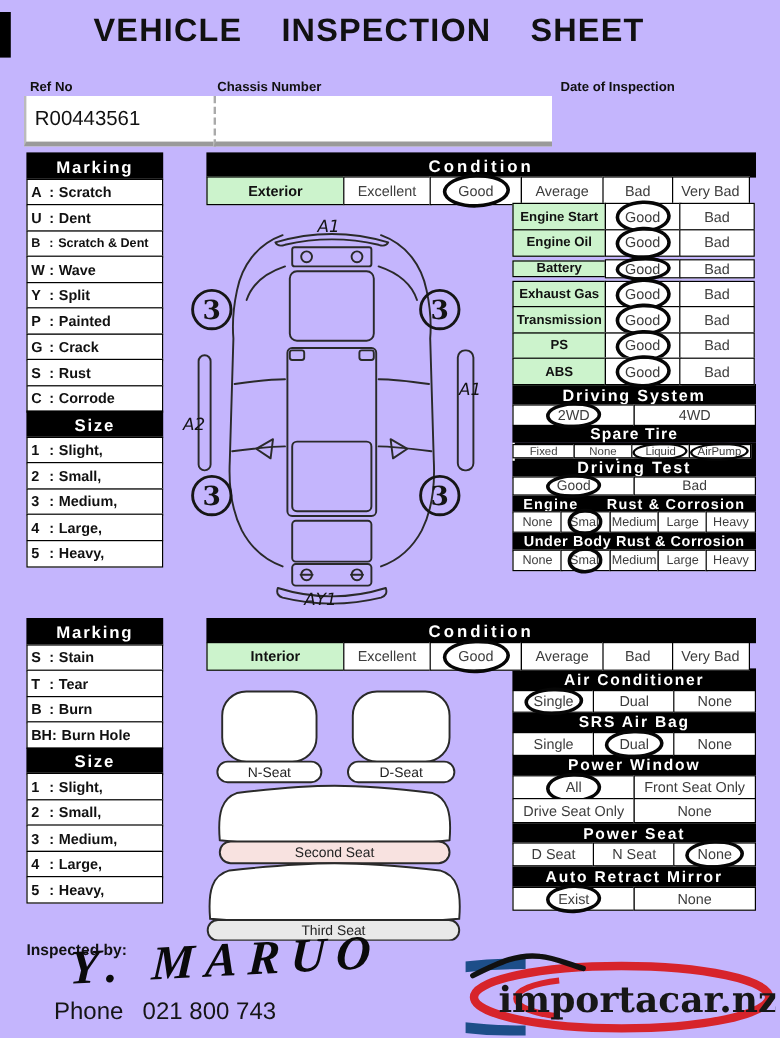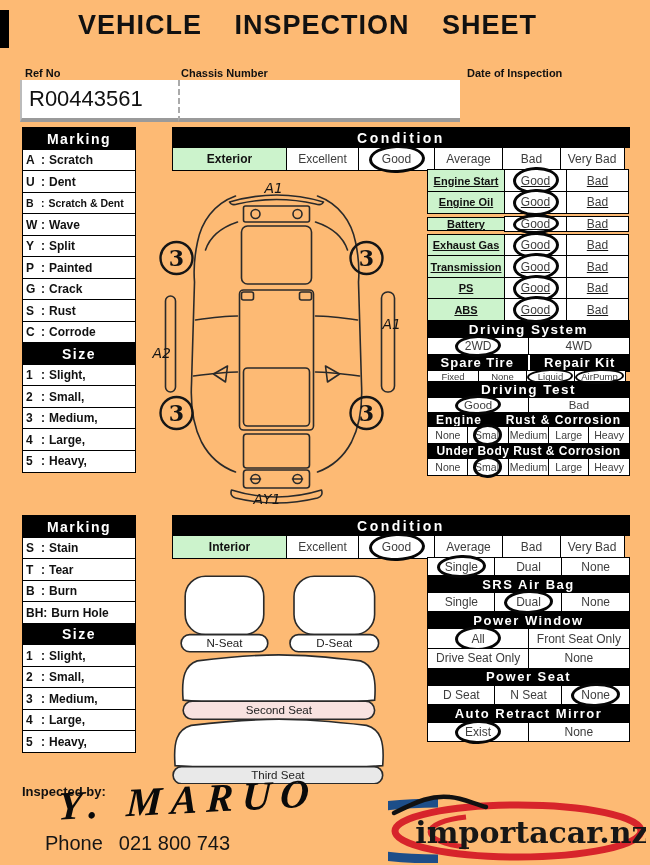--- a/index.html
+++ b/index.html
@@ -1,26 +1,26 @@
 <!DOCTYPE html>
 <html><head>
 <meta charset="utf-8">
 <style>
   html,body{margin:0;padding:0;background:#fff;}
-  .page{position:relative;width:650px;height:865px;background:#fdba74;overflow:hidden;
+  .page{position:relative;width:650px;height:865px;background:#c4b5fd;overflow:hidden;
         font-family:"Liberation Sans",sans-serif;color:#111;}
 
   .edge-mark{position:absolute;left:0;top:10px;width:9px;height:38px;background:#000;}
 
   .title{position:absolute;left:0;top:10px;width:615px;text-align:center;
          font-size:27px;font-weight:700;letter-spacing:1px;word-spacing:24px;}
 
   .flabel{position:absolute;font-size:11px;font-weight:700;}
   .fbox{position:absolute;height:38px;background:#fff;border-bottom:4px solid #9a9a9a;
-        display:flex;align-items:center;font-size:22px;}
+        display:flex;align-items:center;font-size:17px;}
   .fbox.ref{left:20px;top:80px;width:150px;border-left:2px solid #bbb;padding-left:7px;}
   .fbox.chassis{left:178px;top:80px;width:280px;border-left:2px dashed #aaa;}
   .fbox.date{left:464px;top:80px;width:168px;border-left:2px dotted #aaa;padding-left:9px;font-size:21px;}
 
   .bar{background:#000;color:#fff;font-weight:700;display:flex;align-items:center;
        justify-content:center;letter-spacing:1.5px;box-sizing:border-box;}
 
   .legend{position:absolute;left:22px;width:114px;}
   .legend > * + *{margin-top:-1.5px;}
   .legend .bar{height:23px;font-size:14px;}
@@ -38,21 +38,21 @@
      align-items:center;justify-content:center;position:relative;}
   .row .c + .c{margin-left:-1.5px;}
   .opt{font-size:12px;color:#3d3d3d;}
   .green{background:#ccf3cc;font-weight:700;font-size:12px;color:#111;}
 
   .hdr-row{height:24px;}
   .w-ext{width:115px;}.w-exc{width:74px;}.w-good{width:77px;}
   .w-avg{width:70px;}.w-bad{width:59px;}.w-vbad{width:65px;}
 
   .sub{margin-left:255px;width:203px;}
-  .check-row{height:23px;text-decoration:underline;}
+  .check-row{height:23px;}
   .ck-label{width:78px;font-size:11px;}
   .ck-good{width:64px;}
   .ck-bad{width:63px;}
 
   .ds-bar{height:19px;font-size:13.5px;}
   .ds-row{height:18px;}
   .ds-row .c{flex:1;}
   .two-bars{display:flex;height:18px;}
   .bar-half{flex:1;font-size:13px;letter-spacing:1px;}
   .bar-half + .bar-half{border-left:2px solid #fff;}
@@ -283,21 +283,21 @@
         <div class="c green ck-label">ABS</div>
         <div class="c opt ck-good sel">Good</div>
         <div class="c opt ck-bad">Bad</div>
       </div>
 
       <div class="bar ds-bar" style="margin-top:-1.5px;">Driving System</div>
       <div class="row ds-row" style="margin-top:-1.5px;">
         <div class="c opt sel narrow">2WD</div>
         <div class="c opt">4WD</div>
       </div>
-      <div class="two-bars" style="margin-top:-1.5px;">
+      <div class="two-bars" style="margin-top:-1.5px;flex-direction:column;">
         <div class="bar bar-half">Spare Tire</div>
         <div class="bar bar-half">Repair Kit</div>
       </div>
       <div class="row small-row" style="margin-top:-1.5px;">
         <div class="c opt sw1">Fixed</div>
         <div class="c opt sw2">None</div>
         <div class="c opt sw3 sel">Liquid</div>
         <div class="c opt sw4 sel">AirPump</div>
       </div>
       <div class="bar dt-bar" style="margin-top:-1.5px;">Driving Test</div>
@@ -401,20 +401,21 @@
     <div class="row hdr-row">
       <div class="c green w-ext">Interior</div>
       <div class="c opt w-exc">Excellent</div>
       <div class="c opt w-good sel">Good</div>
       <div class="c opt w-avg">Average</div>
       <div class="c opt w-bad">Bad</div>
       <div class="c opt w-vbad">Very Bad</div>
     </div>
 
     <div class="sub">
+      <div class="bar feat-bar">Air Conditioner</div>
       <div class="row feat-row" style="margin-top:-1.5px;">
         <div class="c opt sel">Single</div>
         <div class="c opt">Dual</div>
         <div class="c opt">None</div>
       </div>
       <div class="bar feat-bar" style="margin-top:-1.5px;">SRS Air Bag</div>
       <div class="row feat-row" style="margin-top:-1.5px;height:20px;">
         <div class="c opt">Single</div>
         <div class="c opt sel">Dual</div>
         <div class="c opt">None</div>

